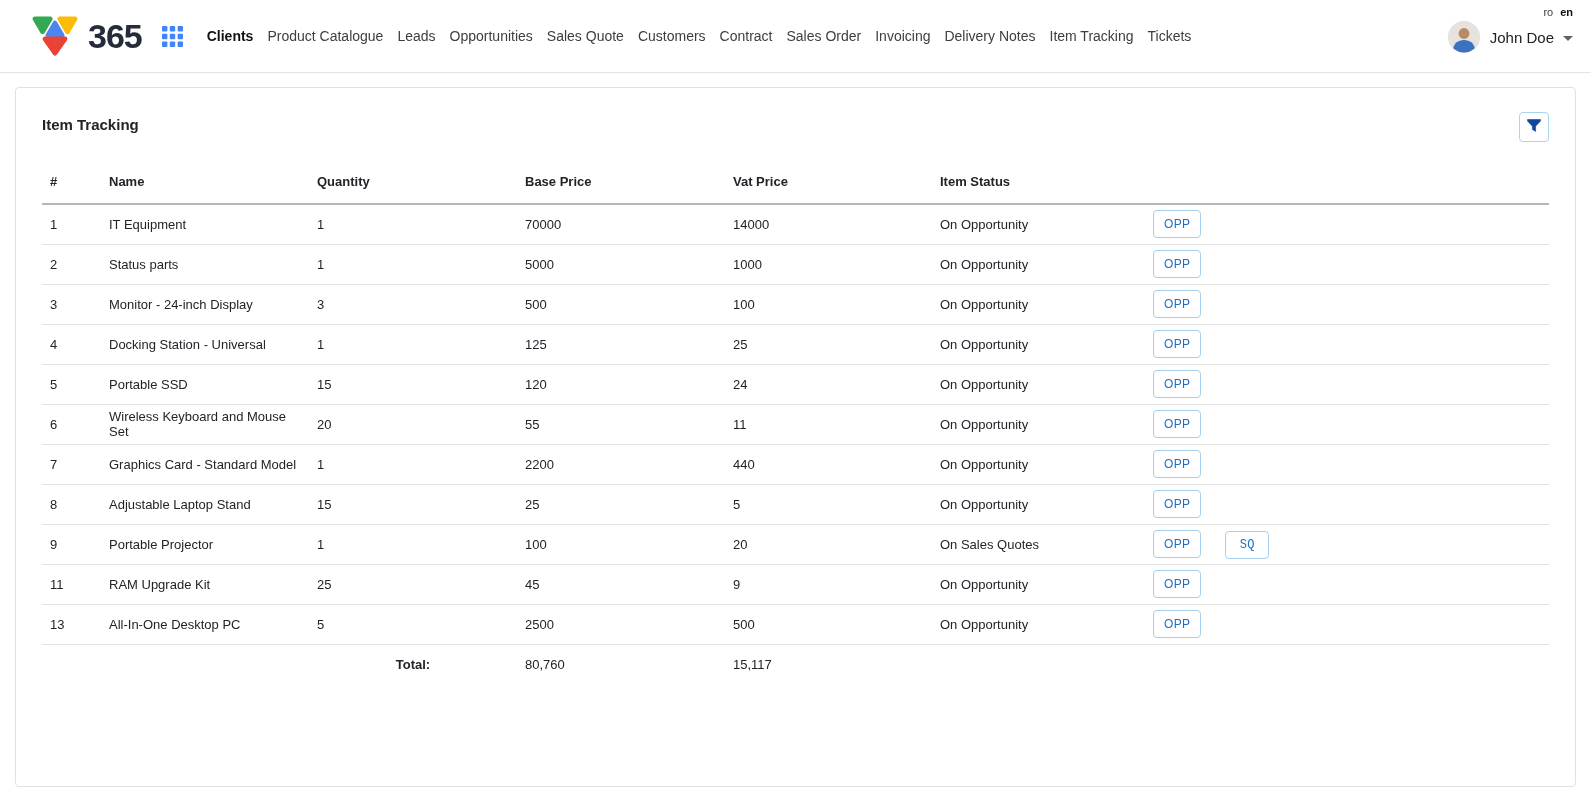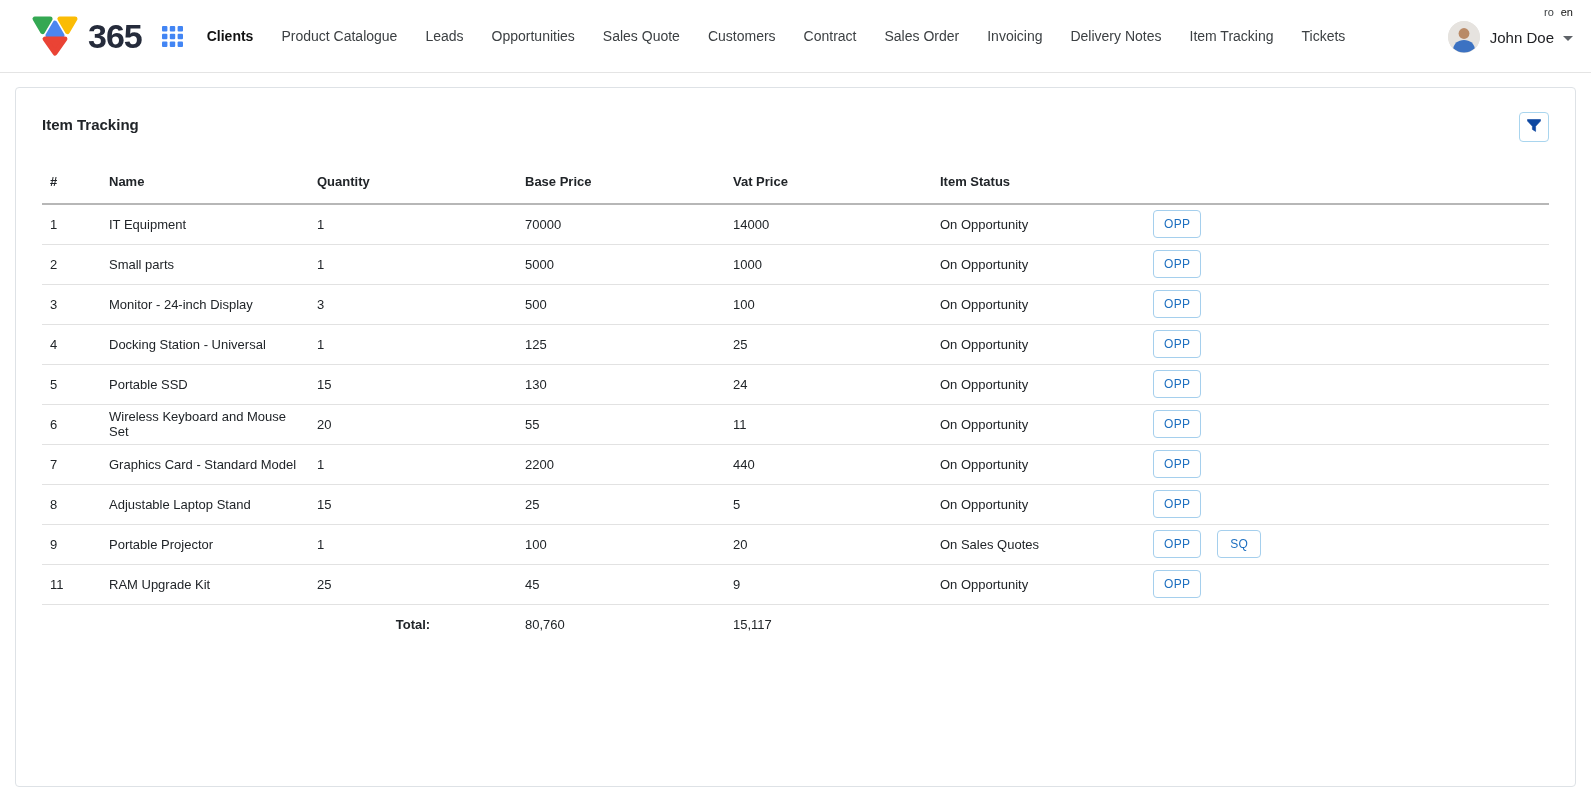--- a/index.html
+++ b/index.html
@@ -21,29 +21,29 @@
   }
   
   .navbar{
     height:73px;background:#fff;border-bottom:1px solid var(--navbar-border);
     display:flex;align-items:center;padding:0 20px 0 30px;position:relative;
   }
   .brand{display:flex;align-items:center;}
   .brand svg{display:block;}
   .brand-text{font-size:34px;font-weight:700;color:var(--brand-text);margin-left:8px;letter-spacing:-1px;}
   .app-grid{margin-left:20px;display:flex;align-items:center;cursor:pointer;}
-  .nav-links{display:flex;align-items:center;margin-left:24px;gap:28px;white-space:nowrap;}
+  .nav-links{display:flex;align-items:center;margin-left:24px;gap:14px;white-space:nowrap;}
   .nav-link{font-size:14px;color:var(--nav-text);text-decoration:none;cursor:pointer;}
   .nav-link.active{font-weight:700;color:var(--nav-active);}
   .nav-right{
     position:absolute;right:18px;top:6px;display:flex;flex-direction:column;align-items:flex-end;
   }
   .lang-row{display:flex;gap:7px;font-size:11px;color:#3c4043;}
   .lang{cursor:pointer;}
-  .lang.active{font-weight:400;color:#111;}
+  .lang.active{font-weight:700;color:#111;}
   .user-row{display:flex;align-items:center;margin-top:3px;cursor:pointer;}
   .avatar{width:32px;height:32px;border-radius:50%;overflow:hidden;background:#e6e3df;}
   .avatar svg{display:block;}
   .user-name{font-size:15px;color:#202124;margin-left:10px;}
   .caret{width:0;height:0;border-left:5px solid transparent;border-right:5px solid transparent;
          border-top:5px solid #5f6368;margin-left:9px;margin-top:2px;}
   
   .card{
     margin:14px 15px 18px 15px;background:#fff;border:1px solid var(--card-border);
     border-radius:4px;padding:24px 26px 48px 26px;min-height:700px;
@@ -63,21 +63,21 @@
   td{padding:0 8px;height:40px;border-bottom:1px solid var(--row-rule);color:var(--text-primary);}
   tr[data-name="total-row"] td{border-bottom:none;}
   .col0{width:59px;} .col1{width:208px;} .col2{width:208px;}
   .col3{width:208px;margin-left:11px;} .col4{width:207px;} .col5{width:213px;}
   .total-label{font-weight:700;text-align:center;}
   .btn-action{
     background:#fff;border:1px solid var(--action-border);border-radius:4px;
     color:var(--action-blue);font-size:12px;font-family:"Liberation Sans",sans-serif;
     padding:6px 10px;min-width:44px;cursor:pointer;letter-spacing:0.3px;
   }
-  .btn-action + .btn-action{margin-left:16px;}
+  .btn-action + .btn-action{margin-left:24px;font-family:Liberation Mono, monospace;}
 </style>
 </head>
 <body>
 
 <div class="navbar" data-name="top-navbar">
   <div class="brand" data-name="brand-logo">
     <span data-name="logo-triangles-icon">
       <svg width="50" height="44" viewBox="0 0 52 46">
         <path d="M5 5 L21 5 L13 18.5 Z" fill="var(--logo-green)" stroke="var(--logo-green)" stroke-width="5" stroke-linejoin="round"></path>
         <path d="M31 5 L47 5 L39 18.5 Z" fill="var(--logo-yellow)" stroke="var(--logo-yellow)" stroke-width="5" stroke-linejoin="round"></path>
@@ -167,21 +167,21 @@
           <td class="col0" data-name="row-number">1</td>
           <td class="col1" data-name="item-name">IT Equipment</td>
           <td class="col2" data-name="quantity">1</td>
           <td class="col3" data-name="base-price">70000</td>
           <td class="col4" data-name="vat-price">14000</td>
           <td class="col5" data-name="item-status">On Opportunity</td>
           <td data-name="row-actions"><button class="btn-action" data-name="opp-button">OPP</button></td>
         </tr>
         <tr data-name="table-row">
           <td class="col0" data-name="row-number">2</td>
-          <td class="col1" data-name="item-name">Small parts</td>
+          <td class="col1" data-name="item-name">Status parts</td>
           <td class="col2" data-name="quantity">1</td>
           <td class="col3" data-name="base-price">5000</td>
           <td class="col4" data-name="vat-price">1000</td>
           <td class="col5" data-name="item-status">On Opportunity</td>
           <td data-name="row-actions"><button class="btn-action" data-name="opp-button">OPP</button></td>
         </tr>
         <tr data-name="table-row">
           <td class="col0" data-name="row-number">3</td>
           <td class="col1" data-name="item-name">Monitor - 24-inch Display</td>
           <td class="col2" data-name="quantity">3</td>
@@ -196,21 +196,21 @@
           <td class="col2" data-name="quantity">1</td>
           <td class="col3" data-name="base-price">125</td>
           <td class="col4" data-name="vat-price">25</td>
           <td class="col5" data-name="item-status">On Opportunity</td>
           <td data-name="row-actions"><button class="btn-action" data-name="opp-button">OPP</button></td>
         </tr>
         <tr data-name="table-row">
           <td class="col0" data-name="row-number">5</td>
           <td class="col1" data-name="item-name">Portable SSD</td>
           <td class="col2" data-name="quantity">15</td>
-          <td class="col3" data-name="base-price">130</td>
+          <td class="col3" data-name="base-price">120</td>
           <td class="col4" data-name="vat-price">24</td>
           <td class="col5" data-name="item-status">On Opportunity</td>
           <td data-name="row-actions"><button class="btn-action" data-name="opp-button">OPP</button></td>
         </tr>
         <tr data-name="table-row">
           <td class="col0" data-name="row-number">6</td>
           <td class="col1" data-name="item-name">Wireless Keyboard and Mouse Set</td>
           <td class="col2" data-name="quantity">20</td>
           <td class="col3" data-name="base-price">55</td>
           <td class="col4" data-name="vat-price">11</td>
@@ -243,20 +243,29 @@
           <td class="col4" data-name="vat-price">20</td>
           <td class="col5" data-name="item-status">On Sales Quotes</td>
           <td data-name="row-actions"><button class="btn-action" data-name="opp-button">OPP</button><button class="btn-action" data-name="sq-button">SQ</button></td>
         </tr>
         <tr data-name="table-row">
           <td class="col0" data-name="row-number">11</td>
           <td class="col1" data-name="item-name">RAM Upgrade Kit</td>
           <td class="col2" data-name="quantity">25</td>
           <td class="col3" data-name="base-price">45</td>
           <td class="col4" data-name="vat-price">9</td>
+          <td class="col5" data-name="item-status">On Opportunity</td>
+          <td data-name="row-actions"><button class="btn-action" data-name="opp-button">OPP</button></td>
+        </tr>
+        <tr data-name="table-row">
+          <td class="col0" data-name="row-number">13</td>
+          <td class="col1" data-name="item-name">All-In-One Desktop PC</td>
+          <td class="col2" data-name="quantity">5</td>
+          <td class="col3" data-name="base-price">2500</td>
+          <td class="col4" data-name="vat-price">500</td>
           <td class="col5" data-name="item-status">On Opportunity</td>
           <td data-name="row-actions"><button class="btn-action" data-name="opp-button">OPP</button></td>
         </tr>
       </tbody>
     <tfoot>
       <tr data-name="total-row">
         <td class="col0" data-name="total-spacer"></td>
         <td class="col1" data-name="total-spacer"></td>
         <td class="col2 total-label" data-name="total-label">Total:</td>
         <td class="col3" data-name="total-base-price">80,760</td>

